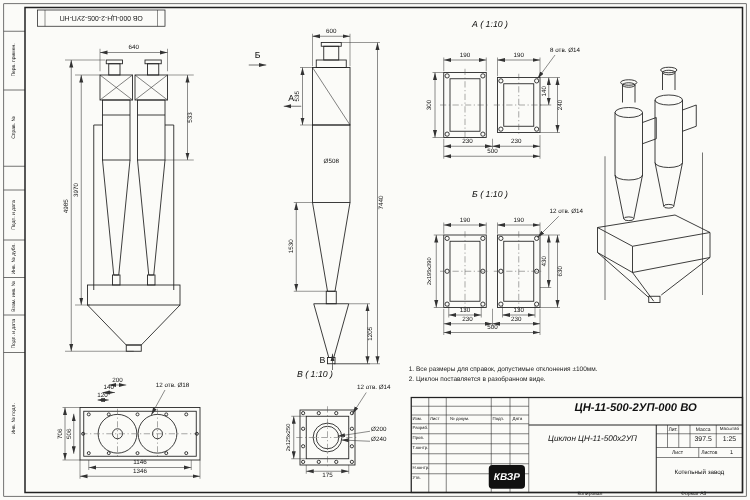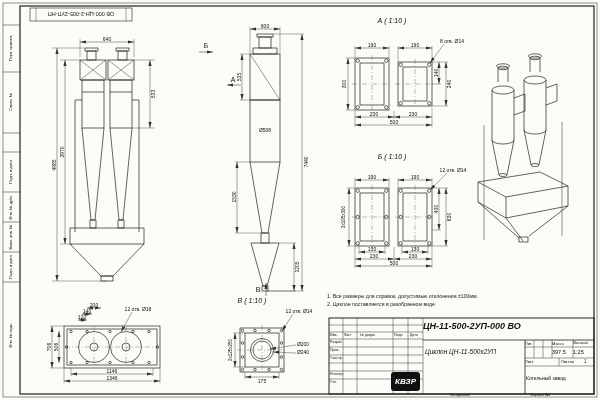--- a/index.html
+++ b/index.html
@@ -5,21 +5,21 @@
   html,body{margin:0;padding:0;background:#9a9a9a;}
   #sheet{
     position:relative;width:600px;height:400px;background:#fbfbf8;
     font-family:"Liberation Sans", sans-serif;color:#1a1a1a;overflow:hidden;
   }
   svg{position:absolute;left:0;top:0;}
   .dim{
     position:absolute;font-size:5px;line-height:1;white-space:nowrap;color:#111;
   }
   .t{position:absolute;white-space:nowrap;line-height:1;color:#111;}
-  .center{text-align:left;}
+  .center{text-align:center;}
   #stamp-text{
     position:absolute;left:30px;top:8px;width:102px;height:13px;
     display:flex;align-items:center;justify-content:center;
     font-size:5.5px;transform:rotate(180deg);
   }
   #logo-box{
     position:absolute;left:391px;top:372px;width:29px;height:19px;
     background:#101010;color:#fff;border-radius:3px;
     display:flex;align-items:center;justify-content:center;
     font-style:italic;font-weight:bold;font-size:8px;

